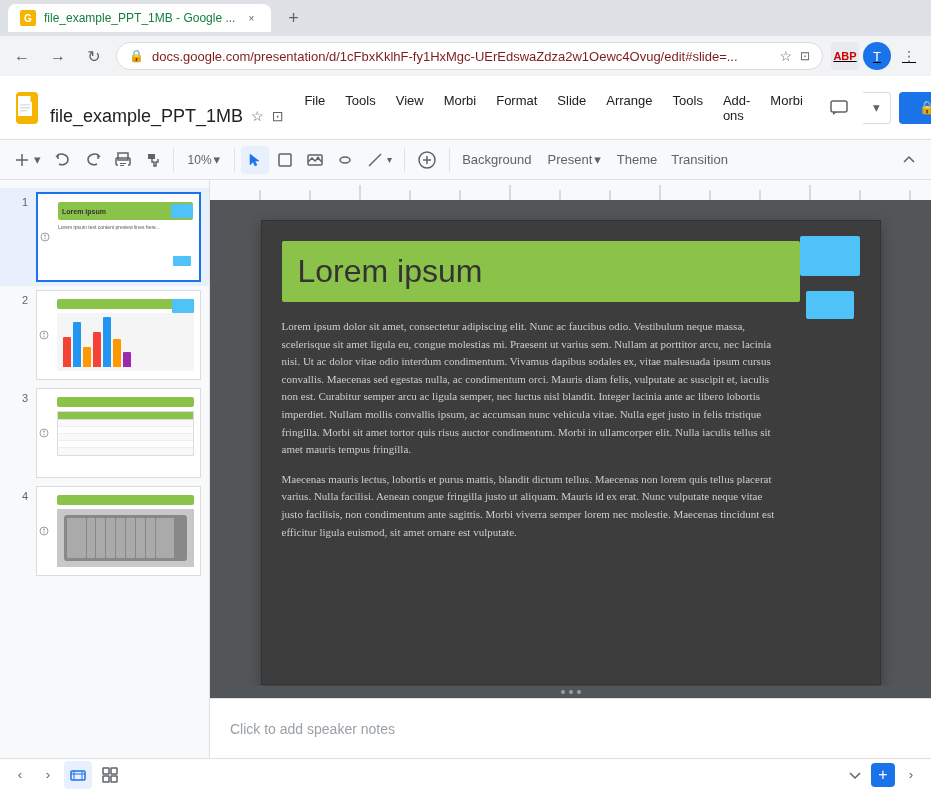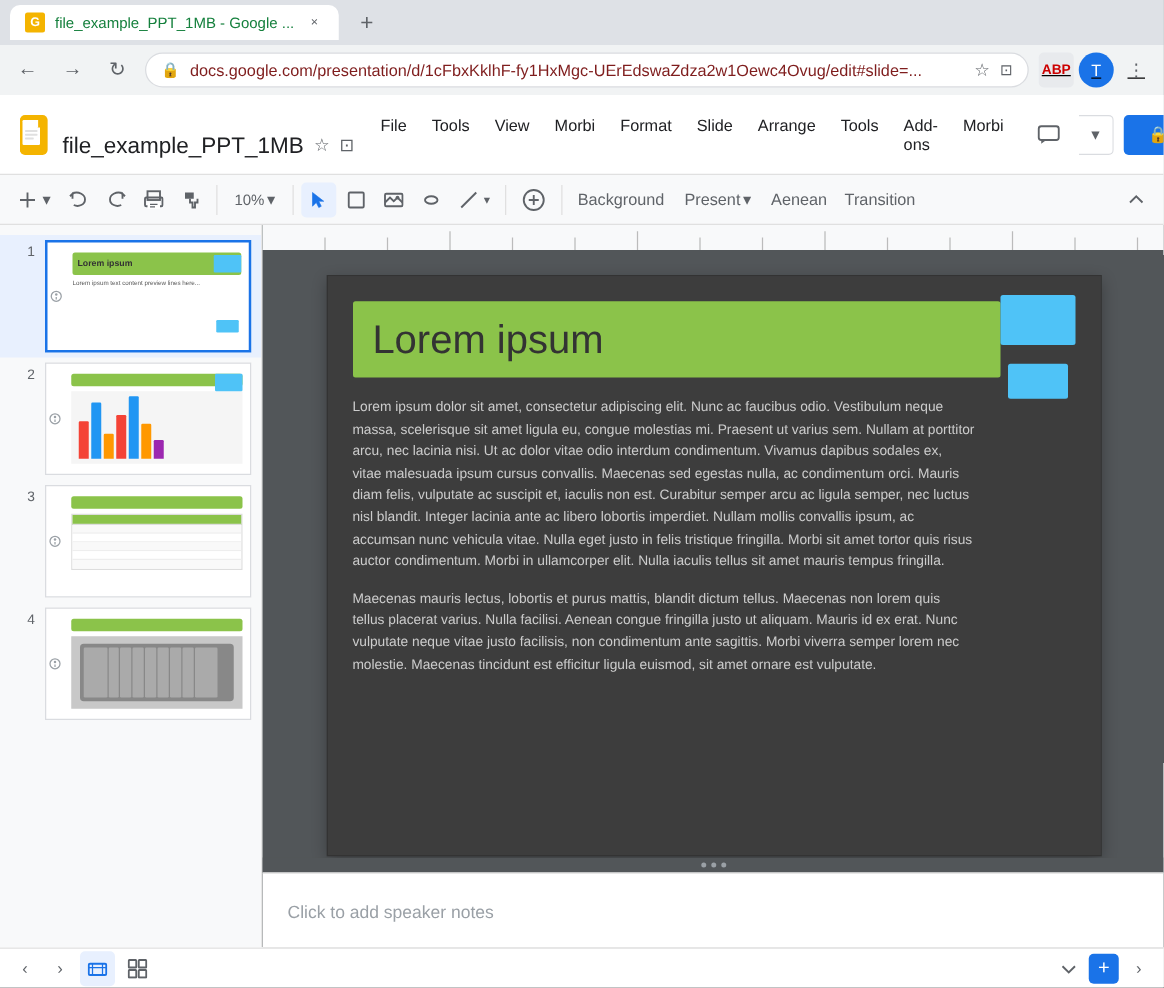--- a/index.html
+++ b/index.html
@@ -83,21 +83,21 @@
     .slide-canvas { width: 620px; height: 465px; background: #424549; border: 1px solid #333; position: relative; box-shadow: 0 4px 12px rgba(0,0,0,0.3); flex-shrink: 0; }
     .slide-content { width: 100%; height: 100%; background: #3d3d3d; position: relative; padding: 20px; display: flex; flex-direction: column; gap: 16px; }
     
     .slide-heading-bar { background: #8bc34a; padding: 12px 16px; border-radius: 2px; margin-right: 60px; }
     .slide-heading { font-size: 32px; color: #333; font-weight: normal; }
     
     .slide-blue-rect1 { width: 60px; height: 40px; background: #4fc3f7; position: absolute; right: 20px; top: 15px; border-radius: 2px; }
     .slide-blue-rect2 { width: 48px; height: 28px; background: #4fc3f7; position: absolute; right: 26px; top: 70px; border-radius: 2px; }
     
     .slide-text-area { flex: 1; font-size: 11px; color: #ccc; line-height: 1.6; padding-right: 80px; }
-    .slide-text-para { margin-bottom: 12px; }
+    .slide-text-para { margin-bottom: 12px; font-family: Liberation Serif, serif; }
 
     
     .speaker-notes { height: 60px; background: white; border-top: 1px solid #e0e0e0; display: flex; align-items: center; padding: 0 20px; color: #9aa0a6; font-size: 14px; cursor: text; }
 
     
     .right-sidebar { width: 40px; background: white; border-left: 1px solid #e0e0e0; display: flex; flex-direction: column; align-items: center; padding: 8px 0; gap: 8px; flex-shrink: 0; }
     .right-icon { width: 28px; height: 28px; display: flex; align-items: center; justify-content: center; border-radius: 50%; cursor: pointer; font-size: 16px; }
 
     
     .bottom-bar { height: 32px; background: white; border-top: 1px solid #e0e0e0; display: flex; align-items: center; padding: 0 8px; gap: 4px; flex-shrink: 0; }
@@ -271,21 +271,21 @@
       </button>
       <div class="toolbar-sep"></div>
       <button class="toolbar-btn">
         <span>Background</span>
       </button>
       <button class="toolbar-btn pres-toolbar-dropdown">
         <span>Present</span>
         <span>▾</span>
       </button>
       <button class="toolbar-btn">
-        <span>Aenean</span>
+        <span>Theme</span>
       </button>
       <button class="toolbar-btn">
         <span>Transition</span>
       </button>
       <button class="toolbar-btn" style="margin-left:auto;">
         <svg width="14" height="14" viewBox="0 0 14 14" fill="none">
           <path d="M2 9 L7 4 L12 9" stroke="#5f6368" stroke-width="1.5" fill="none"></path>
         </svg>
       </button>
     </div>

